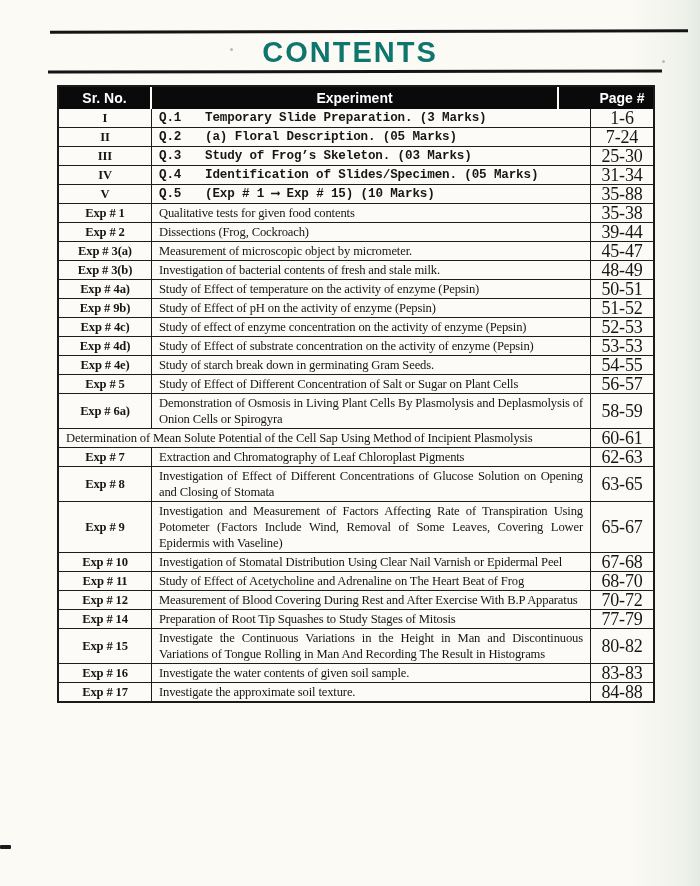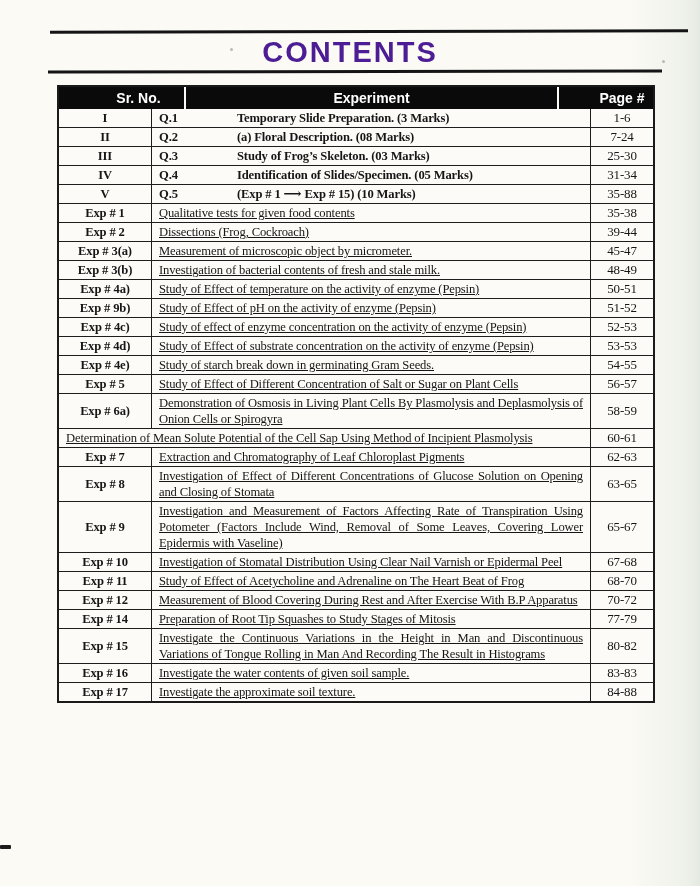--- a/index.html
+++ b/index.html
@@ -20,65 +20,65 @@
   }
   
   .title-wrap{position:absolute;left:0;top:0;width:700px;}
   .rule-top{
     position:absolute;left:50px;top:30px;width:638px;height:3px;background:#141414;
     transform:rotate(-0.15deg);
   }
   .page-title{
     position:absolute;left:0;top:36px;width:700px;text-align:center;
     font-family:"Liberation Sans","DejaVu Sans",sans-serif;
-    font-weight:bold;font-size:29px;letter-spacing:2px;color:#4c1d95;
+    font-weight:bold;font-size:29px;letter-spacing:2px;color:#0f766e;
   }
   .rule-bottom{
     position:absolute;left:48px;top:70px;width:614px;height:3px;background:#141414;
     transform:rotate(-0.1deg);
   }
   
   .toc-table{
     position:absolute;left:57px;top:85px;width:598px;
     border:2px solid #1a1a1a;
     background:#fcfbf7;
     box-sizing:border-box;
   }
   .thead{
     display:flex;background:#0a0a0a;color:#ffffff;
     font-family:"Liberation Sans","DejaVu Sans",sans-serif;
     font-weight:bold;font-size:14px;
   }
   .thead .hc{display:flex;align-items:center;justify-content:center;padding:3px 2px;}
-  .hc1{width:93px;flex:none;border-right:2px solid #fcfbf7;box-sizing:border-box;margin-left:34px;}
+  .hc1{width:93px;flex:none;border-right:2px solid #fcfbf7;box-sizing:border-box;}
   .hc2{flex:1;border-right:2px solid #fcfbf7;box-sizing:border-box;}
   .hc3{width:62px;flex:none;box-sizing:border-box;margin-left:32px;}
   .row{
     display:flex;border-top:1.6px solid #1d1d1d;align-items:stretch;
     font-size:12.6px;line-height:16px;letter-spacing:-0.15px;
   }
   .row:first-child{border-top:none;}
   .c1{
     width:93px;flex:none;border-right:1.6px solid #1d1d1d;box-sizing:border-box;
     display:flex;align-items:center;justify-content:center;
     font-weight:bold;text-align:center;padding:1px 2px;
   }
   .c2{
     flex:1;border-right:1.6px solid #1d1d1d;box-sizing:border-box;
     display:flex;align-items:center;padding:1px 7px 1px 7px;
   }
   .c2 .inner{width:100%;}
-  .c2 .qwrap{display:flex;}
+  .c2 .qwrap{display:flex;font-family:Liberation Mono, monospace;}
   .c2 .qnum{flex:none;width:46px;font-weight:bold;}
-  .c2 .qlines{flex:1;font-weight:bold;margin-left:32px;}
-  .c2 .desc{text-align:justify;text-decoration:underline;}
+  .c2 .qlines{flex:1;font-weight:bold;}
+  .c2 .desc{text-align:justify;}
   .c3{
     width:62px;flex:none;box-sizing:border-box;
     display:flex;align-items:center;justify-content:center;
-    text-align:center;font-size:13px;padding:1px 2px;
+    text-align:center;font-size:18px;padding:1px 2px;
   }
 </style>
 </head>
 <body>
 
 <div class="title-wrap">
   <div class="rule-top"></div>
   <div class="page-title">CONTENTS</div>
   <div class="rule-bottom"></div>
 </div>
@@ -104,21 +104,21 @@
         </div>
         <div class="c3">1-6</div>
       </div>
       <div class="row">
         <div class="c1">II</div>
         <div class="c2">
           <div class="inner">
             <div class="qwrap">
               <span class="qnum">Q.2</span>
               <div class="qlines">
-                <div>(a) Floral Description. (08 Marks)</div>
+                <div>(a) Floral Description. (05 Marks)</div>
               </div>
             </div>
           </div>
         </div>
         <div class="c3">7-24</div>
       </div>
       <div class="row">
         <div class="c1">III</div>
         <div class="c2">
           <div class="inner">

